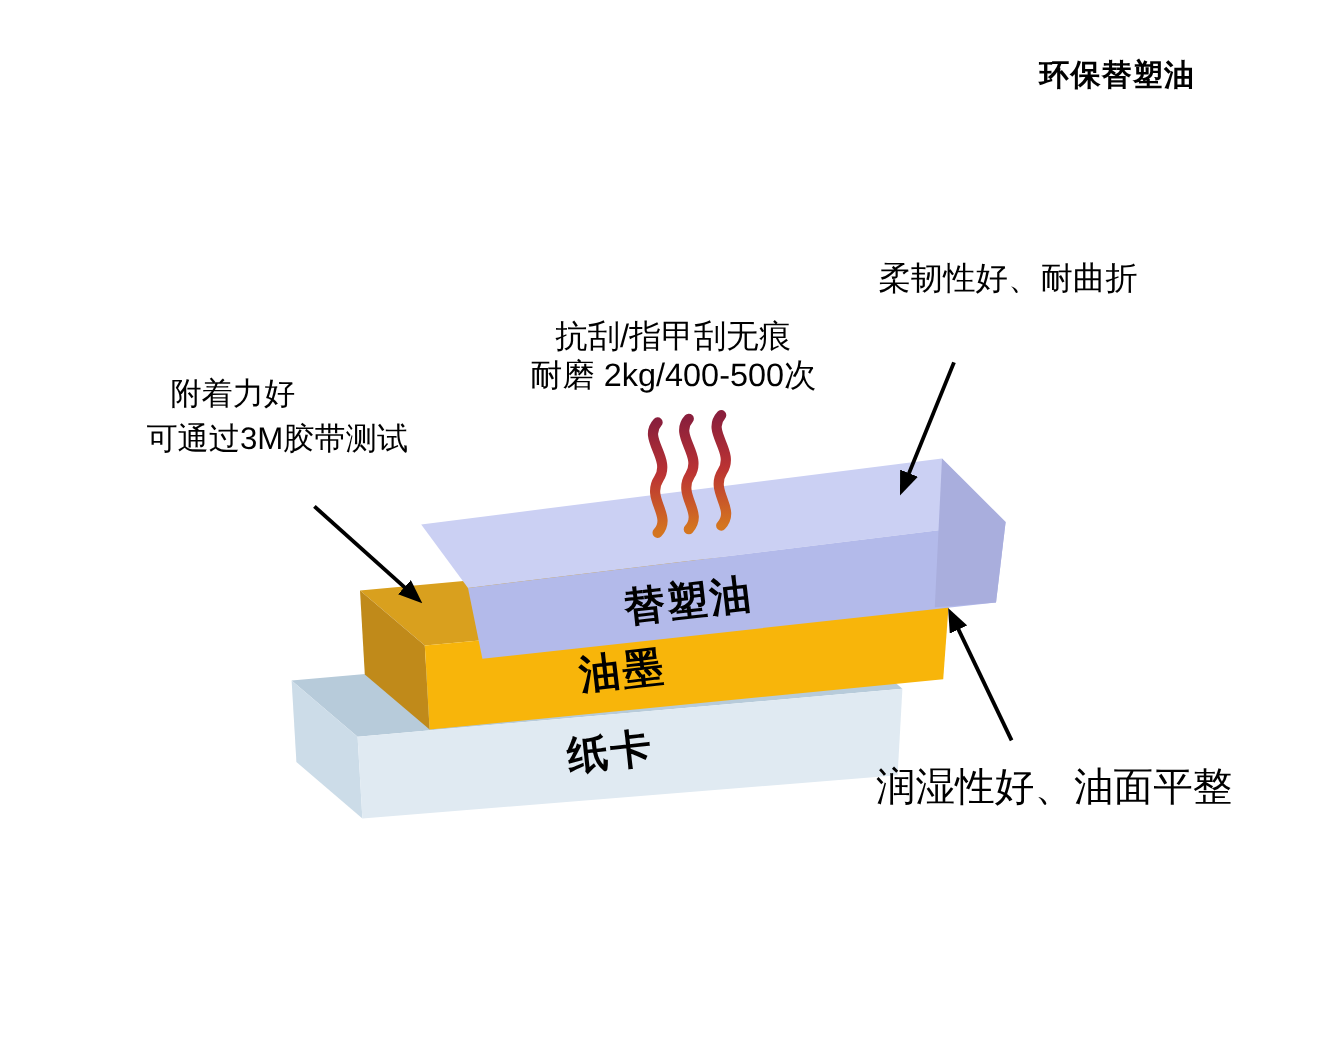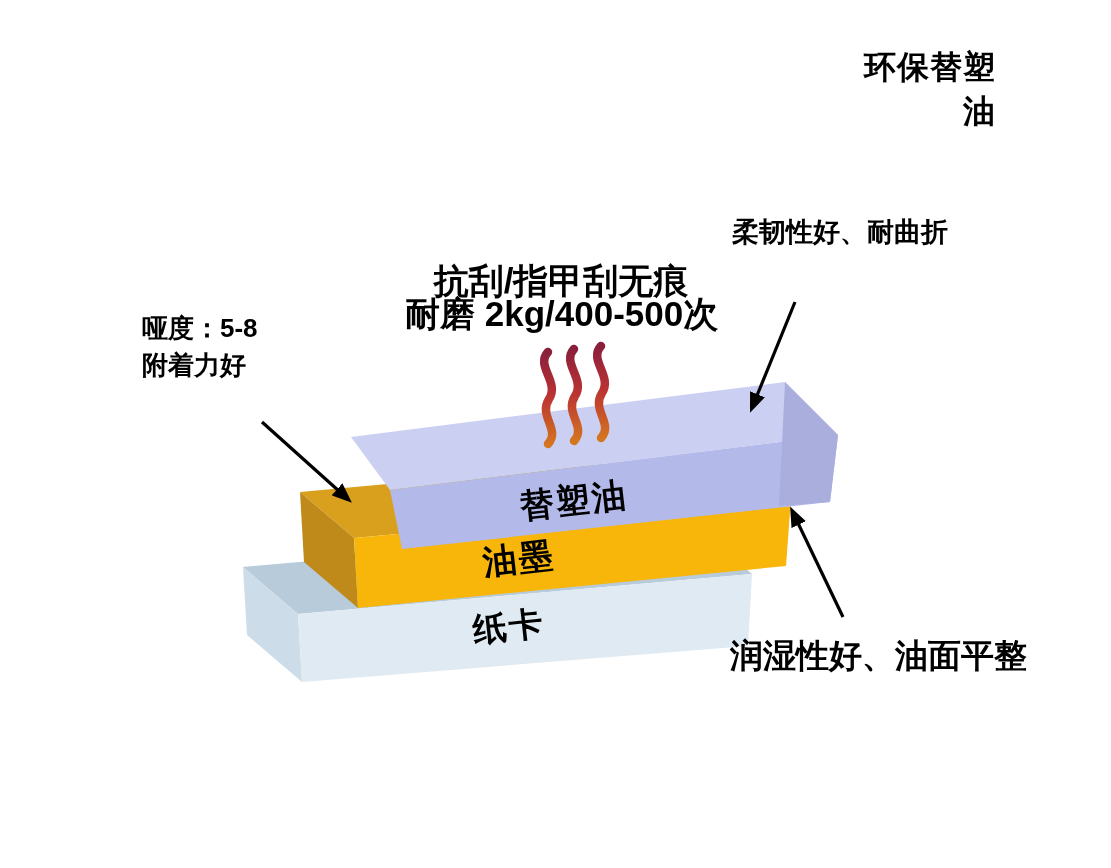--- a/index.html
+++ b/index.html
@@ -1,27 +1,27 @@
 <!DOCTYPE html>
 <html><head>
 <meta charset="utf-8">
 <style>
   html,body{margin:0;padding:0;background:#ffffff;}
   body{width:1111px;height:868px;overflow:hidden;
        font-family:"Liberation Sans", sans-serif;color:#000;}
   .stage{position:relative;width:1111px;height:868px;background:#fff;}
   .stage svg{position:absolute;left:0;top:0;}
-  .note{position:absolute;font-weight:bold;color:#000;}
+  .note{position:absolute;font-weight:normal;color:#000;}
   .note .ln{white-space:nowrap;}
   .title{position:absolute;left:836px;top:46px;width:160px;
-         font-size:32px;font-weight:bold;text-align:right;letter-spacing:1px;}
+         font-size:25px;font-weight:bold;text-align:right;letter-spacing:1px;}
   .note-left{left:122px;top:310px;font-size:26px;line-height:37px;}
   .note-left .indent{margin-left:20px;}
   .note-top-center{left:405px;top:264px;width:312px;text-align:center;
-                   font-size:35px;line-height:33px;}
+                   font-size:27px;line-height:33px;}
   .note-top-right{left:700px;top:212px;width:280px;text-align:center;
                   font-size:27px;line-height:40px;}
   .note-bottom-right{left:730px;top:634px;font-size:33px;}
   .layer-label{font-weight:bold;font-size:34px;letter-spacing:2px;fill:#000;}
 </style>
 </head>
 <body>
 
 <div class="stage">
 
@@ -68,22 +68,22 @@
     <g fill="none" stroke="url(#heatGrad)" stroke-width="8.5" stroke-linecap="round">
       <path transform="translate(547,352)" d="M 1 0 C -12 14, 13 30, 2 47 C -9 64, 14 78, 1 92"></path>
       <path transform="translate(573,349)" d="M 1 0 C -12 14, 13 30, 2 47 C -9 64, 14 78, 1 92"></path>
       <path transform="translate(600,346)" d="M 1 0 C -12 14, 13 30, 2 47 C -9 64, 14 78, 1 92"></path>
     </g>
   </svg>
 
   <div class="title">环保替塑油</div>
 
   <div class="note note-left">
-    <div class="ln indent">哑度：5-8</div>
     <div class="ln indent">附着力好</div>
+    <div class="ln">可通过3M胶带测试</div>
   </div>
 
   <div class="note note-top-center">
     <div class="ln">抗刮/指甲刮无痕</div>
     <div class="ln">耐磨 2kg/400-500次</div>
   </div>
 
   <div class="note note-top-right">
     <div class="ln">柔韧性好、耐曲折</div>
   </div>

